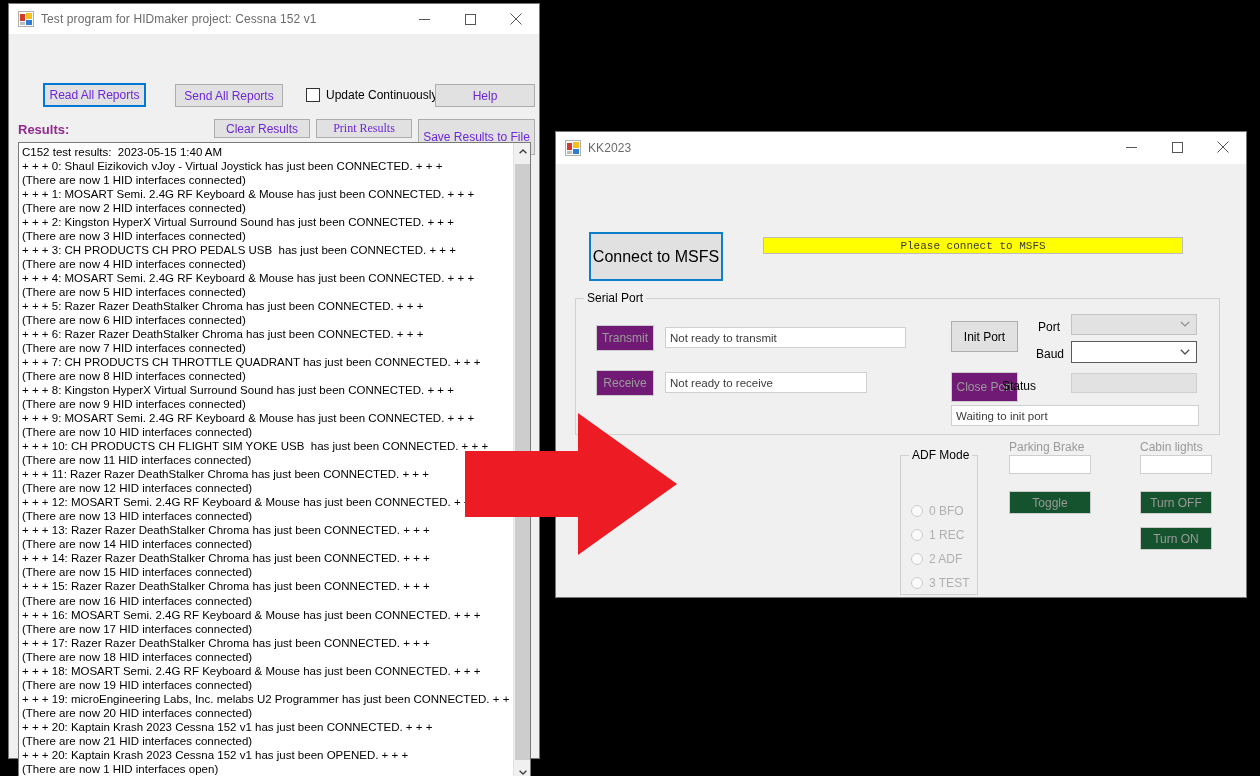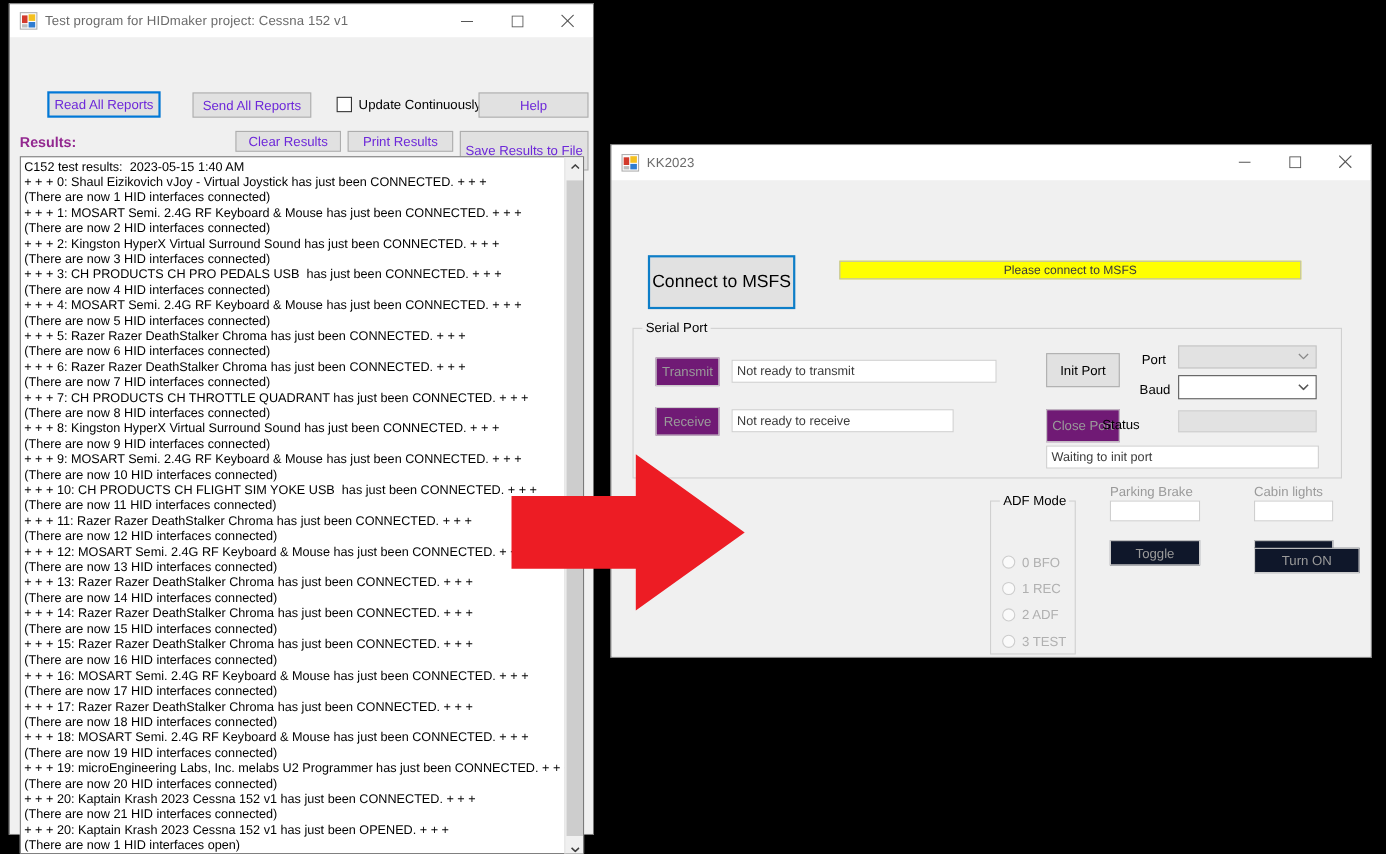--- a/index.html
+++ b/index.html
@@ -120,21 +120,21 @@
   #btn-help      { position: absolute; left: 426px; top: 50px; width: 100px; height: 23px; }
 
   #results-label {
     position: absolute;
     left: 9px; top: 88px;
     font-size: 13px;
     font-weight: bold;
     color: #92278f;
   }
   #btn-clear     { position: absolute; left: 205px; top: 85px; width: 96px;  height: 19px; font-size: 12px; }
-  #btn-print     { position: absolute; left: 307px; top: 85px; width: 96px;  height: 19px; font-size: 12px; }
+  #btn-print     { position: absolute; left: 307px; top: 85px; width: 96px;  height: 19px; font-size: 12px; font-family: Liberation Serif, serif; }
   #btn-save      { position: absolute; left: 409px; top: 85px; width: 117px; height: 36px; font-size: 12px; }
 
   #results-box {
     position: absolute;
     left: 9px;
     top: 108px;
     width: 513px;
     height: 640px;
     background: #ffffff;
     border: 1px solid #7a7a7a;
@@ -219,20 +219,21 @@
     width: 420px;
     height: 17px;
     background: #ffff00;
     border: 1px solid #bdbdbd;
     box-sizing: border-box;
     display: flex;
     align-items: center;
     justify-content: center;
     font-size: 11px;
     color: #3a3a3a;
+    font-family: Liberation Mono, monospace;
   }
 
   .groupbox {
     position: absolute;
     border: 1px solid #d0d0d0;
     box-sizing: border-box;
   }
   .groupbox > .gb-title {
     position: absolute;
     top: -8px;
@@ -358,24 +359,24 @@
 
   #lbl-parking-brake { position: absolute; left: 1009px; top: 440px; font-size: 12px; color: #9a9a9a; }
   #txt-parking-brake { position: absolute; left: 1009px; top: 455px; width: 82px; height: 19px;
                        background: #fff; border: 1px solid #cfcfcf; box-sizing: border-box; }
   #btn-toggle        { position: absolute; left: 1009px; top: 491px; width: 82px; height: 23px; }
 
   #lbl-cabin-lights  { position: absolute; left: 1140px; top: 440px; font-size: 12px; color: #9a9a9a; }
   #txt-cabin-lights  { position: absolute; left: 1140px; top: 455px; width: 72px; height: 19px;
                        background: #fff; border: 1px solid #cfcfcf; box-sizing: border-box; }
   #btn-turn-off      { position: absolute; left: 1140px; top: 491px; width: 72px; height: 23px; }
-  #btn-turn-on       { position: absolute; left: 1140px; top: 498px; width: 96px; height: 23px; }
+  #btn-turn-on       { position: absolute; left: 1140px; top: 527px; width: 72px; height: 23px; }
 
   .abs-dis {
-    background: #0f172a;
+    background: #14532d;
     border: 1px solid #cccccc;
     color: #9a9a9a;
     box-sizing: border-box;
     display: flex;
     align-items: center;
     justify-content: center;
     font-size: 12px;
     cursor: default;
   }
 

